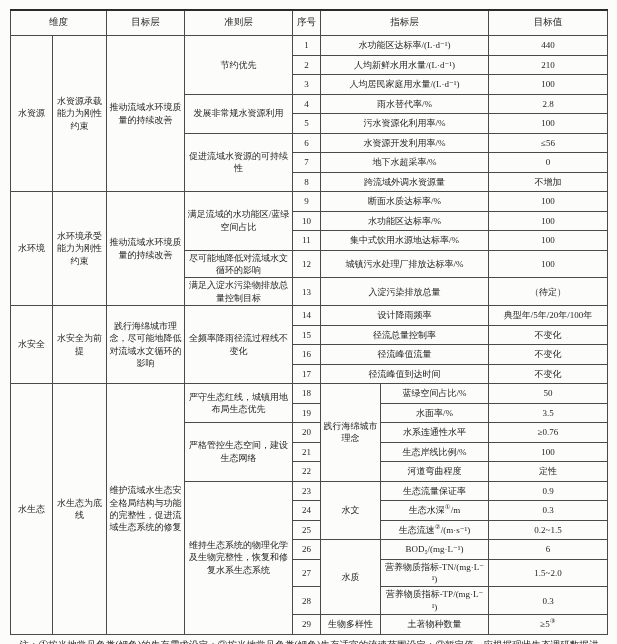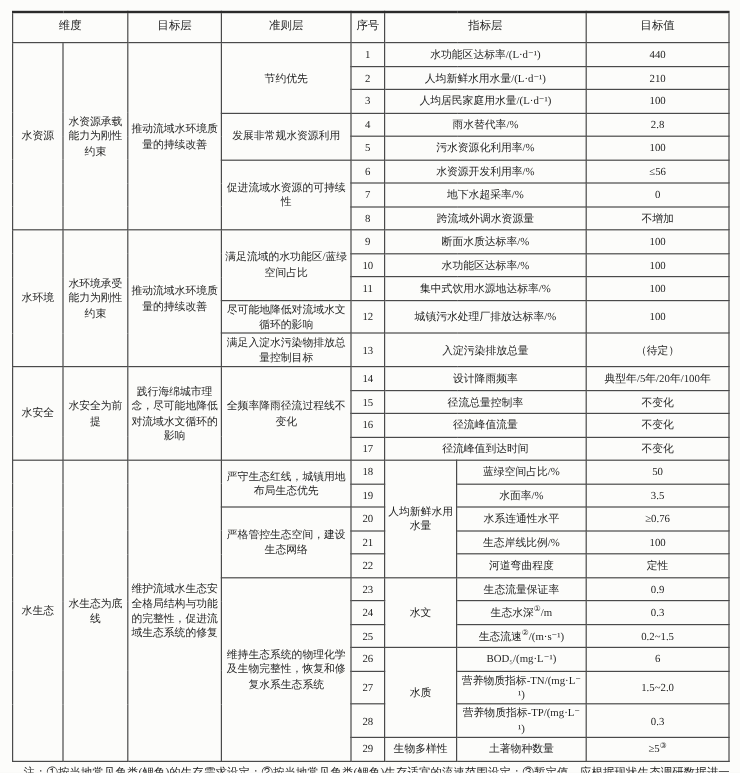--- a/index.html
+++ b/index.html
@@ -165,21 +165,21 @@
         <td colspan="2">径流峰值到达时间</td>
         <td>不变化</td>
       </tr>
 
       <tr class="sec">
         <td rowspan="12">水生态</td>
         <td rowspan="12" class="wrap">水生态为底线</td>
         <td rowspan="12" class="wrap">维护流域水生态安全格局结构与功能的完整性，促进流域生态系统的修复</td>
         <td rowspan="2" class="wrap">严守生态红线，城镇用地布局生态优先</td>
         <td>18</td>
-        <td rowspan="5" class="wrap">人均新鲜水用水量</td>
+        <td rowspan="5" class="wrap">践行海绵城市理念</td>
         <td>蓝绿空间占比/%</td>
         <td>50</td>
       </tr>
       <tr>
         <td>19</td>
         <td>水面率/%</td>
         <td>3.5</td>
       </tr>
       <tr>
         <td rowspan="3" class="wrap">严格管控生态空间，建设生态网络</td>

